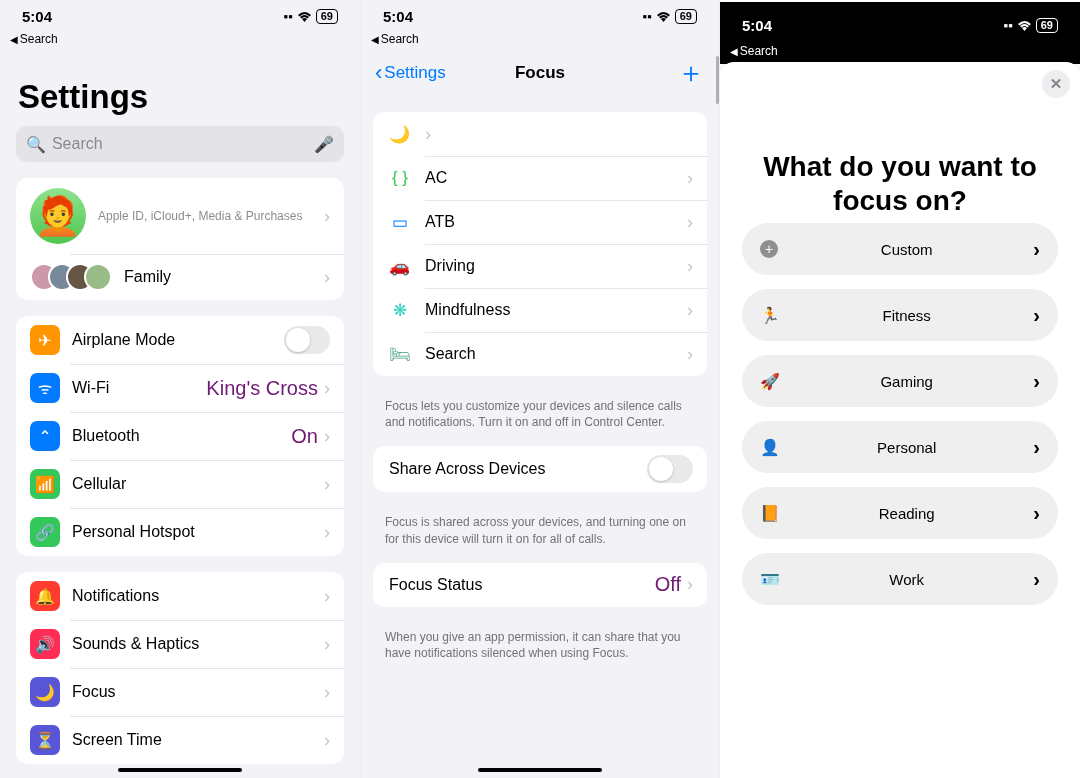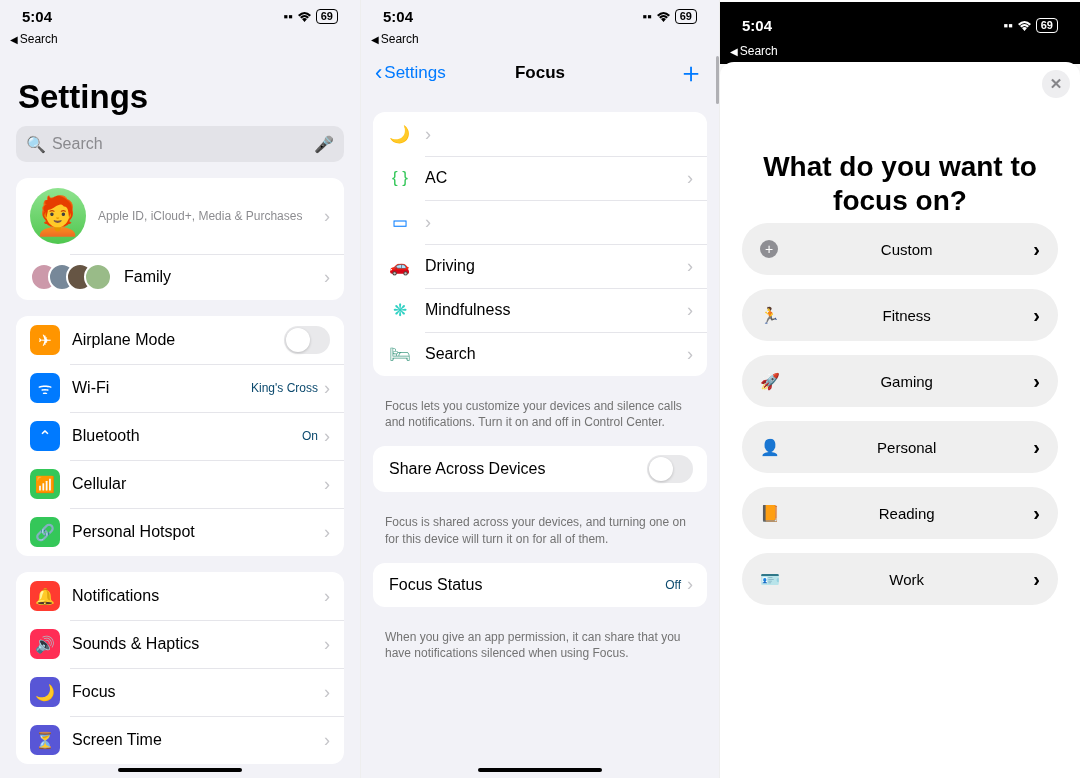--- a/index.html
+++ b/index.html
@@ -21,21 +21,21 @@
   .back-search-bar .caret { font-size:10px; }
 
   
   .s1 .title { font-size: 33px; font-weight: 700; padding: 26px 18px 10px; }
   .search-bar { margin: 0 16px; background: #e3e3e8; border-radius: 10px; height: 36px; display: flex; align-items: center; padding: 0 10px; color: #8a8a8e; font-size: 16px; gap:6px; justify-content:space-between;}
   .search-bar .left { display:flex; align-items:center; gap:6px; }
   .card { background: #fff; margin: 16px; border-radius: 12px; overflow: hidden; }
   .row { display: flex; align-items: center; padding: 9px 14px; min-height: 44px; position: relative; }
   .row + .row::before { content: ""; position: absolute; top: 0; left: 54px; right: 0; height: 1px; background: #e5e5ea; }
   .row .label { font-size: 16px; color: #000; flex: 1; }
-  .row .value { font-size: 12px; color: #0c4a6e; margin-right: 6px; margin-left: 21px; }
+  .row .value { font-size: 20px; color: #701a75; margin-right: 6px; margin-left: 21px; }
   .row .chev { color: #c5c5c9; font-size: 18px; }
   .icon-box { width: 30px; height: 30px; border-radius: 7px; display: flex; align-items: center; justify-content: center; margin-right: 12px; color: #fff; font-size: 16px; flex-shrink:0;}
   .profile-row { padding: 10px 14px; }
   .avatar { width: 56px; height: 56px; border-radius: 50%; background: linear-gradient(#8fe38f,#4fc74f); margin-right: 12px; display:flex; align-items:center; justify-content:center; font-size:38px;}
   .profile-text .name { font-size: 19px; font-weight: 400; }
   .profile-text .sub { font-size: 12px; color: #3c3c4399; }
   .family-avatars { display:flex; margin-right:12px; }
   .family-avatars span{ width:28px;height:28px;border-radius:50%; background:#bbb; border:2px solid #fff; margin-left:-10px;}
   .family-avatars span:first-child{margin-left:0;}
   .toggle { width: 46px; height: 28px; background: #e9e9eb; border-radius: 14px; position: relative; }
@@ -209,20 +209,21 @@
         <span class="focus-icon" style="color: rgb(88, 86, 214);">🌙</span>
         <span class="chev">›</span>
       </div>
       <div class="row">
         <span class="focus-icon" style="color: rgb(52, 199, 89);">{ }</span>
         <span class="label">AC</span>
         <span class="chev">›</span>
       </div>
       <div class="row">
         <span class="focus-icon" style="color: rgb(0, 122, 255);">▭</span>
+        <span class="label">ATB</span>
         <span class="chev">›</span>
       </div>
       <div class="row">
         <span class="focus-icon" style="color: rgb(88, 86, 214);">🚗</span>
         <span class="label">Driving</span>
         <span class="chev">›</span>
       </div>
       <div class="row">
         <span class="focus-icon" style="color: rgb(48, 208, 195);">❋</span>
         <span class="label">Mindfulness</span>
@@ -237,21 +238,21 @@
   <div class="footer-text">Focus lets you customize your devices and silence calls and notifications. Turn it on and off in Control Center.</div>
 
   <div class="card">
     <div class="row" style="padding-left:16px;">
       <span class="label">Share Across Devices</span>
       <span class="toggle">
           <span class="knob"></span>
         </span>
     </div>
   </div>
-  <div class="footer-text">Focus is shared across your devices, and turning one on for this device will turn it on for all of them.</div>
+  <div class="footer-text">Focus is shared across your devices, and turning one on for this device will turn it on for all of calls.</div>
 
   <div class="card">
     <div class="row" style="padding-left:16px;">
       <span class="label">Focus Status</span>
       <span class="value">Off</span>
       <span class="chev">›</span>
     </div>
   </div>
   <div class="footer-text">When you give an app permission, it can share that you have notifications silenced when using Focus.</div>
   <div class="home-ind"></div>

